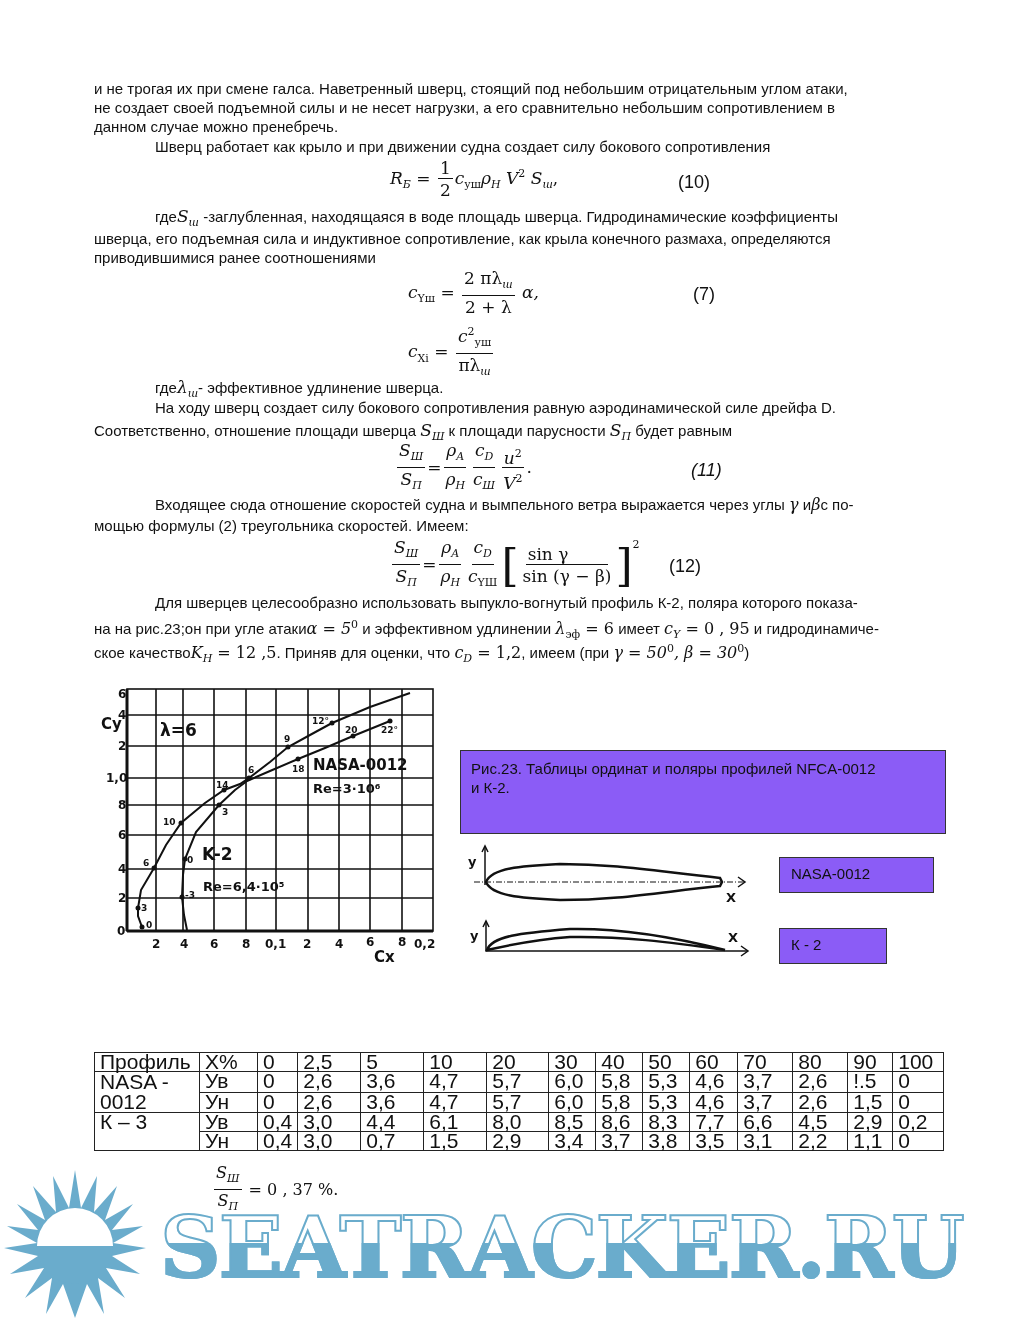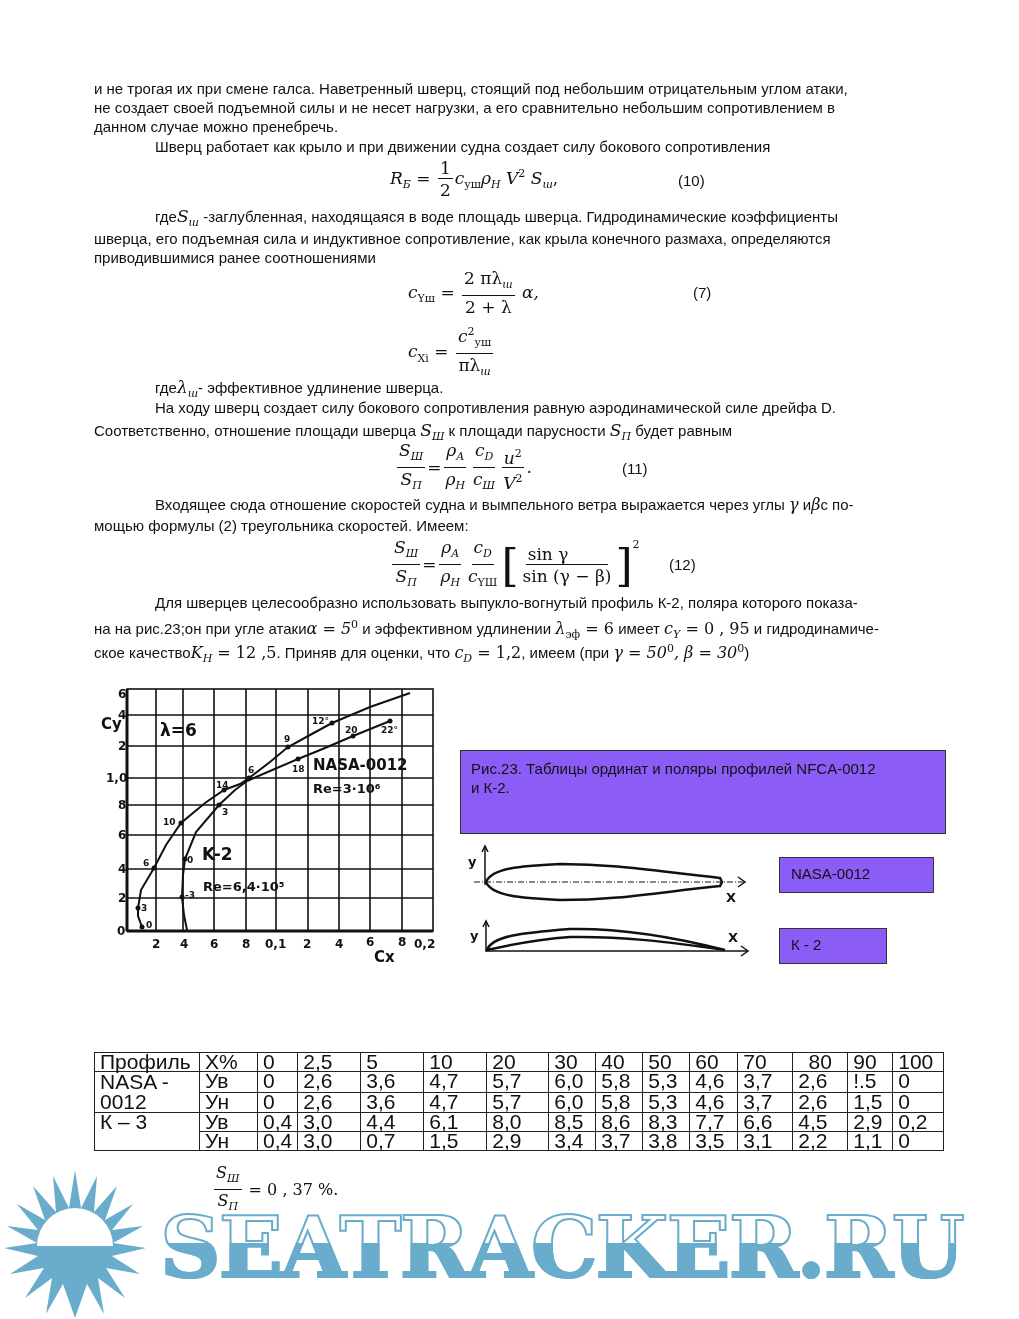--- a/index.html
+++ b/index.html
@@ -1,21 +1,21 @@
 <!DOCTYPE html>
 <html><head>
 <meta charset="utf-8">
 <style>
   html,body{margin:0;padding:0;background:#fff;}
   body{width:1019px;height:1319px;position:relative;overflow:hidden;font-family:"Liberation Sans",sans-serif;color:#111;}
   .ln{position:absolute;font-size:15px;line-height:18px;white-space:nowrap;}
   .m{font-family:"DejaVu Serif",serif;font-style:italic;}
   .mr{font-family:"DejaVu Serif",serif;}
   .eq{position:absolute;font-family:"DejaVu Serif",serif;font-size:17px;white-space:nowrap;}
-  .num{position:absolute;font-size:15px;font-family:"Liberation Sans",sans-serif;}
+  .num{position:absolute;font-size:18px;font-family:"Liberation Sans",sans-serif;}
   .frac{display:inline-flex;flex-direction:column;align-items:center;vertical-align:middle;margin:0 2px;}
   .frac .t{border-bottom:1px solid #111;padding:0 2px;line-height:20px;}
   .frac .b{padding:0 2px;line-height:22px;}
   sub,sup{font-size:11px;}
   .i{font-style:italic;}
   .box{position:absolute;border:1px solid #333;background:#8b5cf6;font-size:15px;}
   table.ord{position:absolute;left:94px;top:1052px;border-collapse:collapse;font-size:21px;}
   table.ord td{border:1px solid #222;padding:0 5px;height:18px;line-height:18px;vertical-align:top;}
   .wm{position:absolute;left:160px;top:1198px;font-family:"DejaVu Serif",serif;font-weight:bold;font-size:84px;letter-spacing:-2px;color:#6aaccc;-webkit-text-stroke:2px #6aaccc;
       background:linear-gradient(to bottom,#fff 0%,#fff 45%,#6aaccc 45%,#6aaccc 100%);-webkit-background-clip:text;background-clip:text;-webkit-text-fill-color:transparent;}
@@ -75,21 +75,21 @@
       <span class="t"><span class="i">ρ</span><sub class="i">A</sub></span>
       <span class="b"><span class="i">ρ</span><sub class="i">H</sub></span>
     </span><span class="frac">
       <span class="t"><span class="i">c</span><sub class="i">D</sub></span>
       <span class="b"><span class="i">c</span><sub class="i">Ш</sub></span>
     </span><span class="frac">
       <span class="t"><span class="i">u</span><sup>2</sup></span>
       <span class="b"><span class="i">V</span><sup>2</sup></span>
     </span><span>.</span>
 </div>
-<div class="num" style="left:622px;top:460px;">(11)</div>
+<div class="num" style="left:691px;top:460px;font-style:italic;">(11)</div>
 
 <div class="ln" style="left:155px;top:496px;">
   <span>Входящее сюда отношение скоростей судна и вымпельного ветра выражается через углы </span><span class="m" style="font-size:16px;">γ</span><span> и</span><span class="m" style="font-size:16px;">β</span><span>с по-</span>
 </div>
 <div class="ln" style="left:94px;top:517px;">мощью формулы (2) треугольника скоростей. Имеем:</div>
 
 <div class="eq" style="left:390px;top:537px;">
   <span class="frac">
       <span class="t"><span class="i">S</span><sub class="i">Ш</sub></span>
       <span class="b"><span class="i">S</span><sub class="i">П</sub></span>
@@ -247,21 +247,21 @@
     <td style="width:29px;">0</td>
     <td style="width:52px;">2,5</td>
     <td style="width:52px;">5</td>
     <td style="width:52px;">10</td>
     <td style="width:51px;">20</td>
     <td style="width:36px;border-radius:6px;">30</td>
     <td style="width:36px;">40</td>
     <td style="width:36px;">50</td>
     <td style="width:37px;">60</td>
     <td style="width:44px;">70</td>
-    <td style="width:44px;text-align:center;">80</td>
+    <td style="width:44px;">80</td>
     <td style="width:34px;margin-left:8px;">90</td>
     <td style="width:40px;">100</td>
   </tr>
   <tr>
     <td rowspan="2" style="white-space:normal;line-height:20px;">NASA - 0012</td>
     <td>Ув</td>
     <td>0</td>
     <td>2,6</td>
     <td>3,6</td>
     <td>4,7</td>

